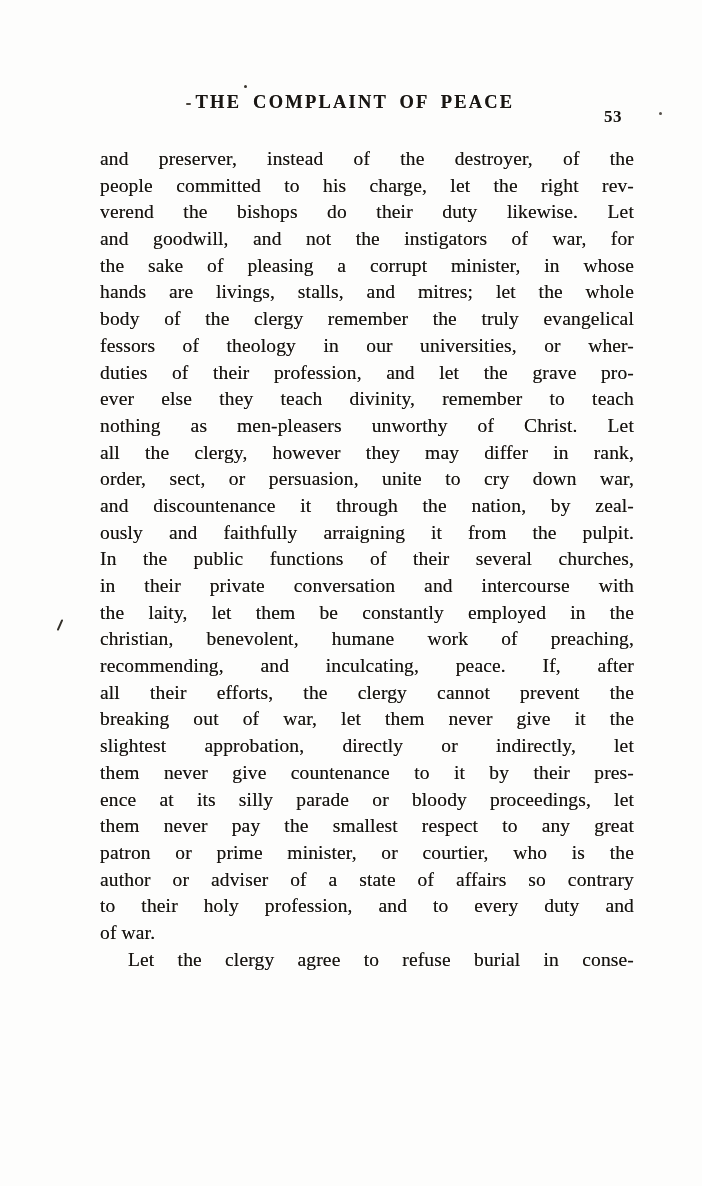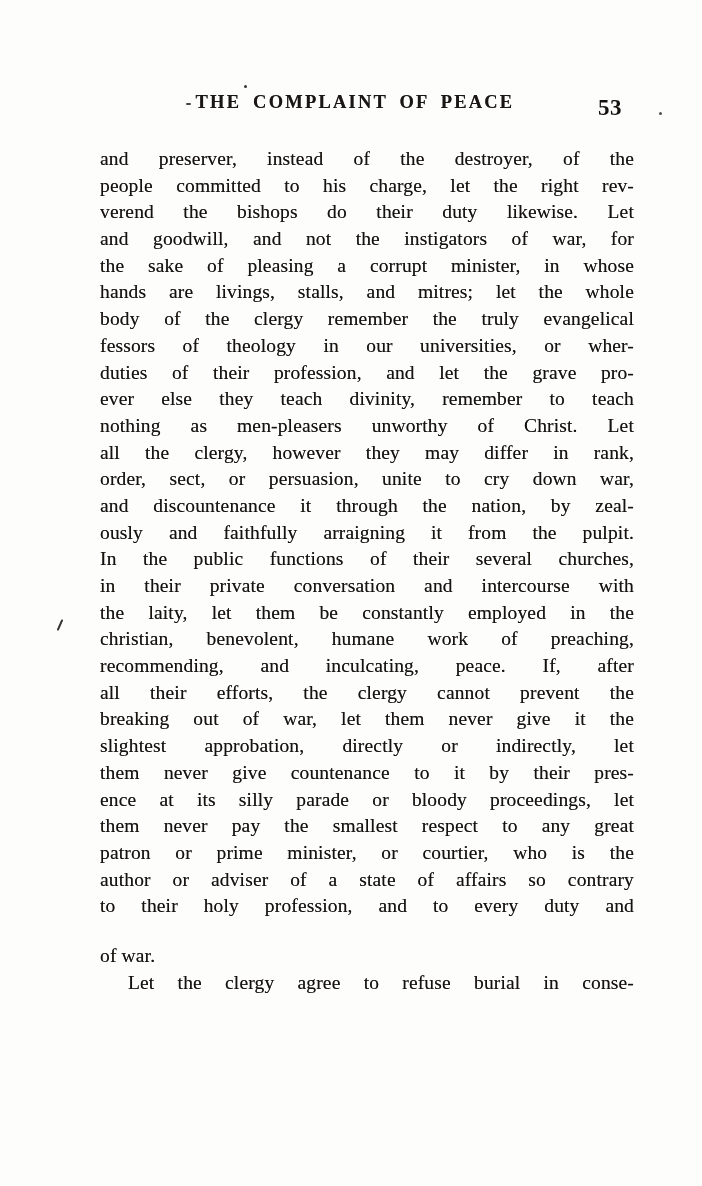--- a/index.html
+++ b/index.html
@@ -30,22 +30,22 @@
     font-size: 18.5px;
     font-weight: bold;
     letter-spacing: 2.2px;
     word-spacing: 5px;
     color: #191613;
     text-shadow: 0 0 0.4px rgba(20,18,15,0.55);
   }
   .folio {
     position: absolute;
     right: 0;
-    top: 3px;
-    font-size: 23px;
+    top: 15px;
+    font-size: 17px;
     font-weight: bold;
     letter-spacing: 0.5px;
     color: #15120e;
   }
   
   .textblock {
     position: absolute;
     left: 100px;
     top: 146px;
     width: 534px;
@@ -54,21 +54,20 @@
     letter-spacing: 0.15px;
     text-shadow: 0 0 0.45px rgba(22,19,15,0.6);
   }
   .ln {
     text-align: justify;
     text-align-last: justify;
     white-space: normal;
   }
   .ln.short {
     text-align-last: left;
-    margin-top: 23px;
   }
   .ln.indent {
     text-indent: 28px;
   }
   .speck, .speck-a, .speck-b, .speck-c {
     position: absolute;
     border-radius: 50%;
   }
   .speck-a { left: 244px; top: 85px;  width: 3px; height: 3px; background: #3a352e; }
   .speck-b { left: 186px; top: 103px; width: 5px; height: 2px; background: #4a443c; border-radius: 1px; }

